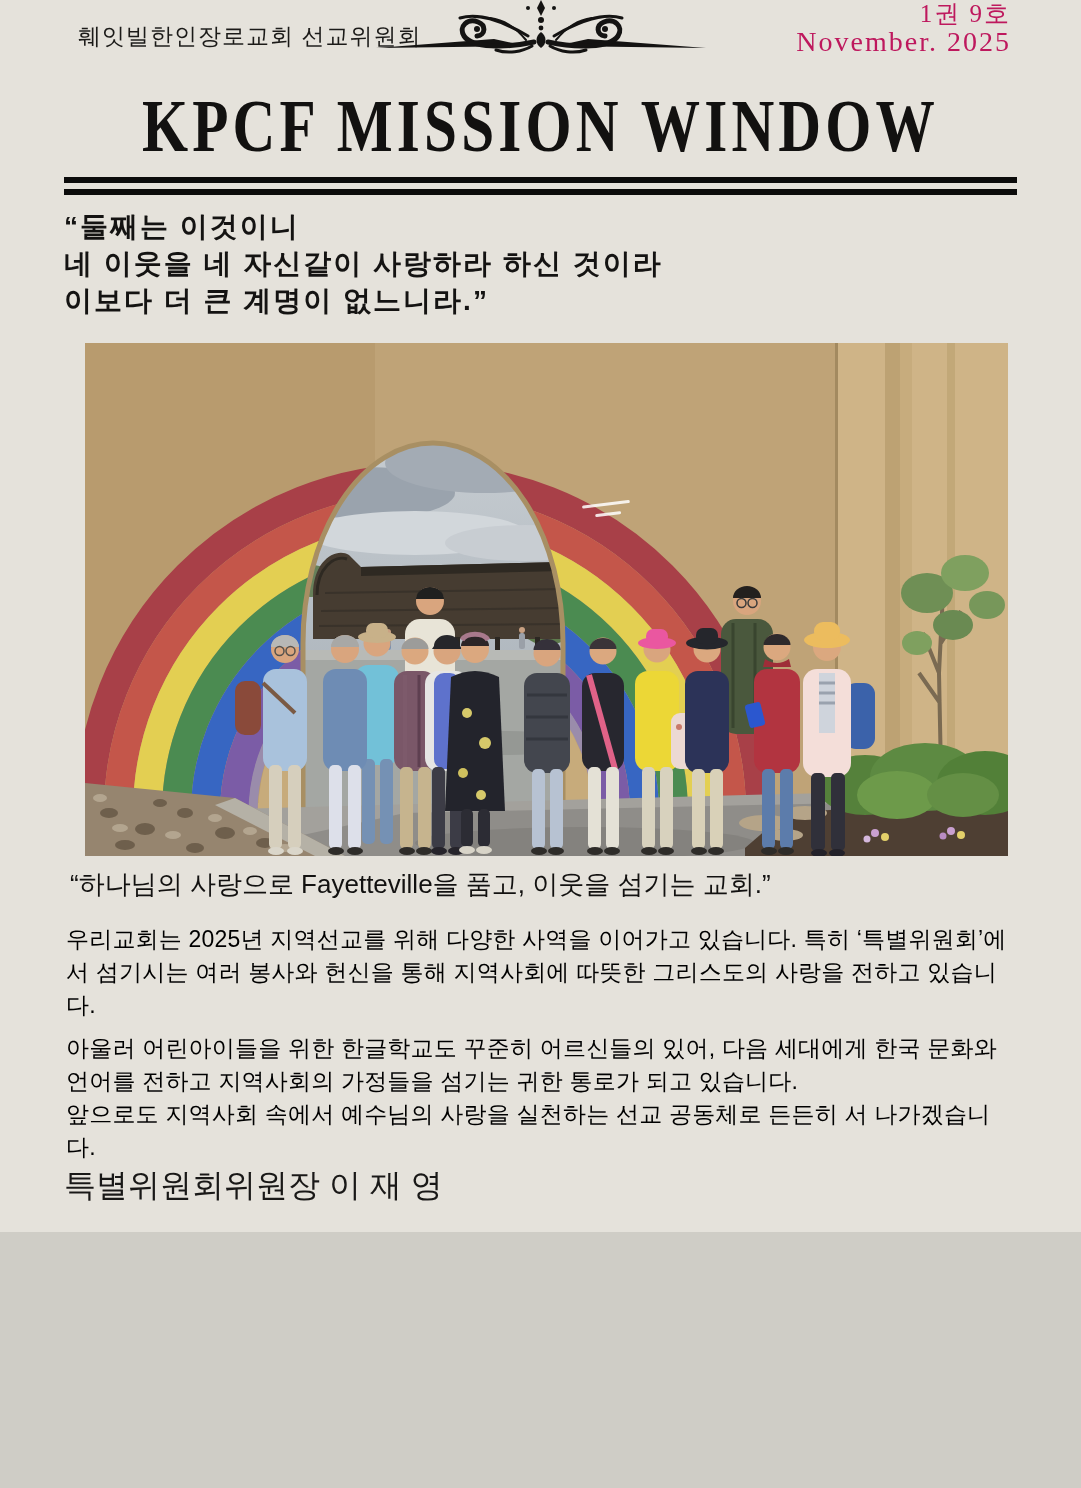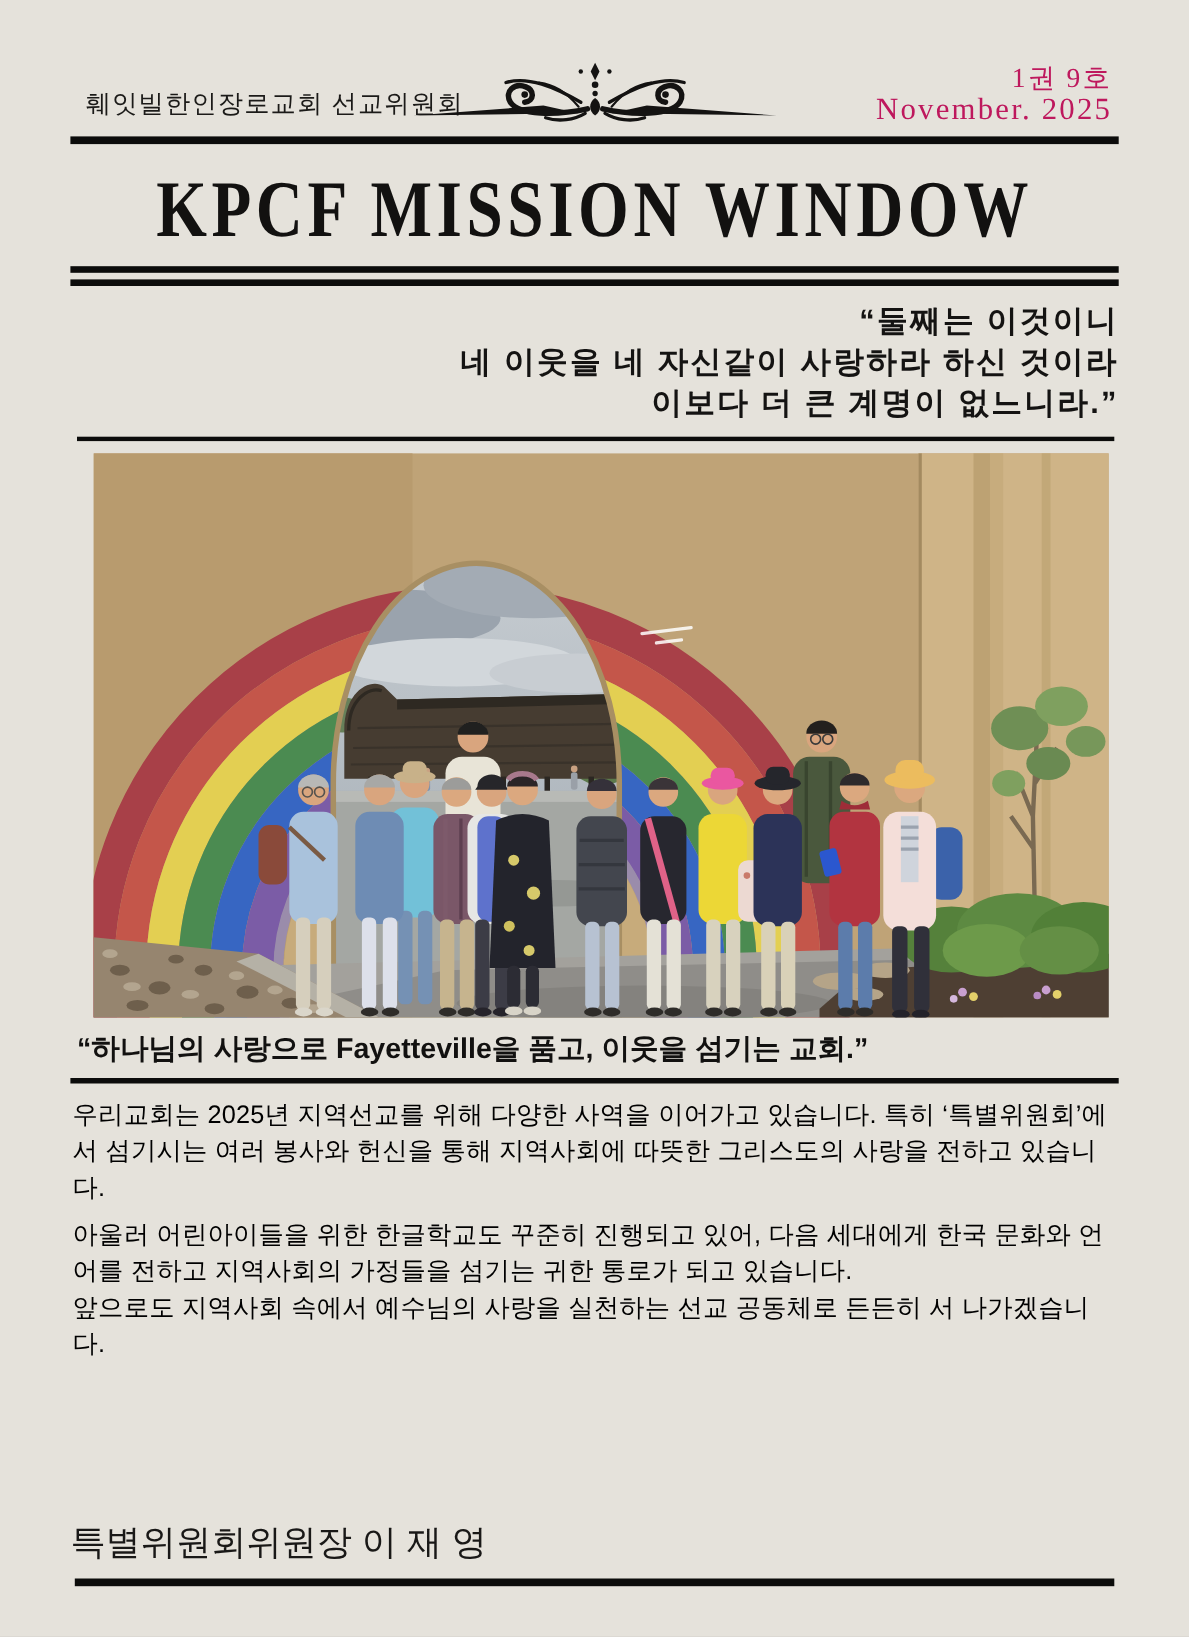--- a/index.html
+++ b/index.html
@@ -1,17 +1,17 @@
 <!DOCTYPE html>
 <html lang="ko"><head>
 <meta charset="utf-8">
 <style>
   html,body{margin:0;padding:0;background:#cfcdc6;}
   .page{
-    position:relative; width:1081px; height:1488px; margin:0 auto;
+    position:relative; width:1081px; height:1232px; margin:0 auto;
     background:#e5e2db; overflow:hidden; box-sizing:border-box;
     padding:58px 64px 0 64px;
     font-family:"Liberation Sans", sans-serif; color:#151413;
     display:flex; flex-direction:column;
   }
   
   .masthead{position:relative; height:58px;}
   .mast-org{position:absolute; left:14px; bottom:6px; font-size:23px; letter-spacing:1px; color:#1b1a18;}
   .mast-issue{position:absolute; right:6px; bottom:2px; text-align:right;
     font-family:"Liberation Serif", serif; color:#be185d; line-height:1.04;}
@@ -26,29 +26,29 @@
     font-family:"Liberation Serif", serif; font-weight:bold; font-size:57px;
     letter-spacing:4px; color:#121110; white-space:nowrap;
     transform:scale(1.04,1.28); transform-origin:center;
     padding-top:12px;
   }
   .double-rule{margin-top:20px;}
   .double-rule .rule{height:6px;}
   .double-rule .gap{height:6px;}
   
   .quote{
-    margin-top:13px; text-align:right; font-weight:bold; font-size:28px;
+    margin-top:13px; text-align:left; font-weight:bold; font-size:28px;
     line-height:1.33; letter-spacing:2px; white-space:pre-line; color:#141312;
   }
   .verse{margin-top:15px; text-align:center; font-weight:bold; font-size:27px; letter-spacing:3px;}
   .rule-photo-top{height:4px; margin:12px 4px 0 6px;}
   
   .photo-wrap{margin:11px 16px 0 21px; line-height:0;}
   
-  .caption{margin:11px 0 0 6px; font-weight:bold; font-size:26px; letter-spacing:0px; color:#121110;}
+  .caption{margin:11px 0 0 6px; font-weight:normal; font-size:26px; letter-spacing:0px; color:#121110;}
   .rule-caption{height:5px; margin-top:9px;}
   .body-text{margin-top:2px;}
   .body-text p{
     margin:10px 2px 0 2px; font-size:23px; line-height:33px; letter-spacing:0.2px;
     color:#000000; white-space:pre-line;
   }
   .signature{margin-top:auto; text-align:left; font-size:32px; padding-right:4px; color:#191817;}
   .rule-bottom{height:7px; margin:10px 4px 46px 4px;}
 </style>
 </head>
@@ -409,20 +409,20 @@
         </g>
       </g>
     </svg>
   </div>
 
   <div class="caption">“하나님의 사랑으로 Fayetteville을 품고,  이웃을 섬기는 교회.”</div>
   <div class="rule rule-caption"></div>
 
   <div class="body-text">
     <p>우리교회는 2025년 지역선교를 위해 다양한 사역을 이어가고 있습니다. 특히 ‘특별위원회’에서 섬기시는 여러 봉사와 헌신을 통해 지역사회에 따뜻한 그리스도의 사랑을 전하고 있습니다.</p>
-    <p>아울러 어린아이들을 위한 한글학교도 꾸준히 진행되고 있어, 다음 세대에게 한국 문화와 언어를 전하고 지역사회의 가정들을 섬기는 귀한 통로가 되고 있습니다.
+    <p>아울러 어린아이들을 위한 한글학교도 꾸준히 어르신들의 있어, 다음 세대에게 한국 문화와 언어를 전하고 지역사회의 가정들을 섬기는 귀한 통로가 되고 있습니다.
 앞으로도 지역사회 속에서 예수님의 사랑을 실천하는 선교 공동체로 든든히 서 나가겠습니다.</p>
   </div>
 
   <div class="signature">특별위원회위원장 이 재 영</div>
   <div class="rule rule-bottom"></div>
 
 </div>
 
 </body></html>

